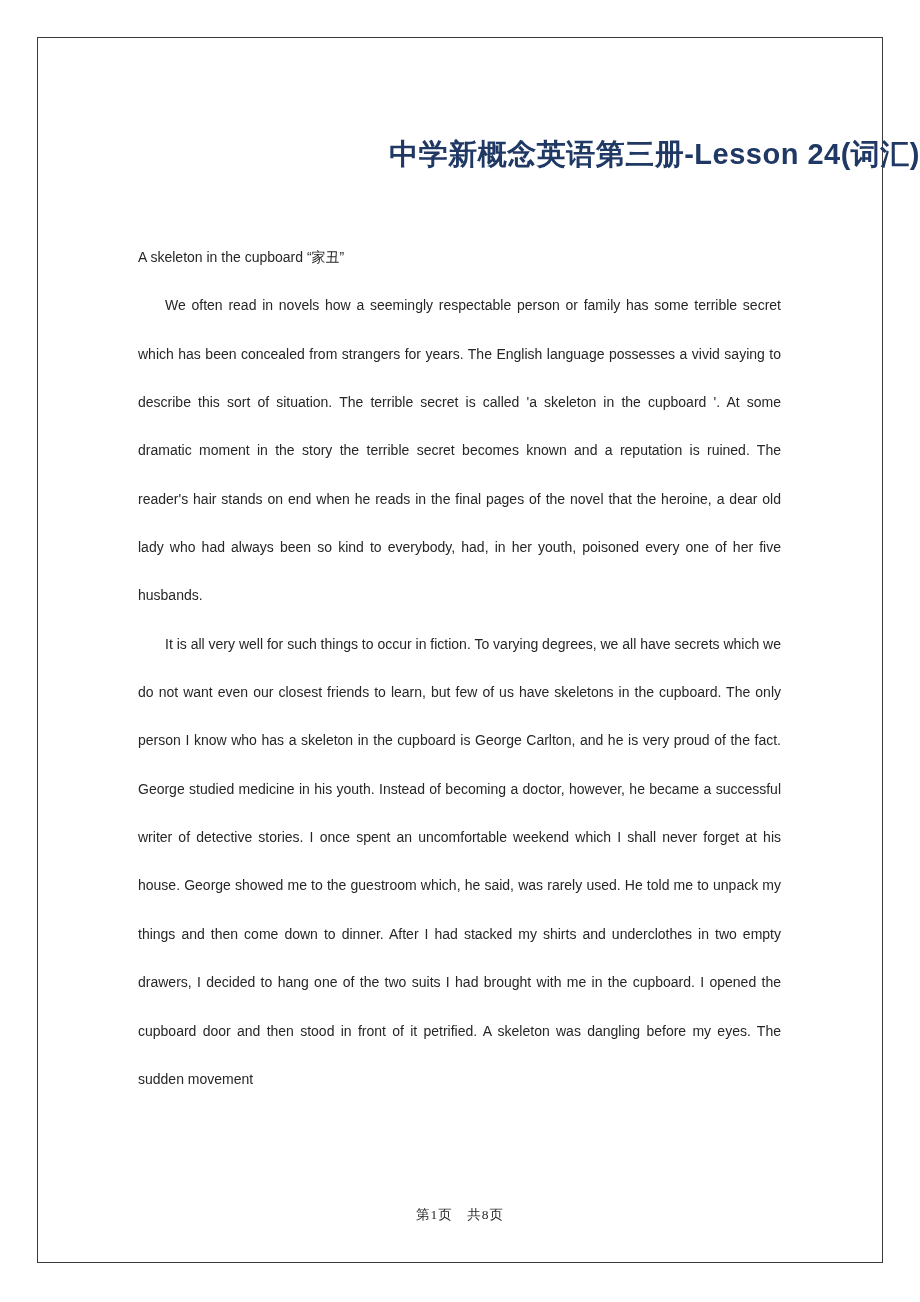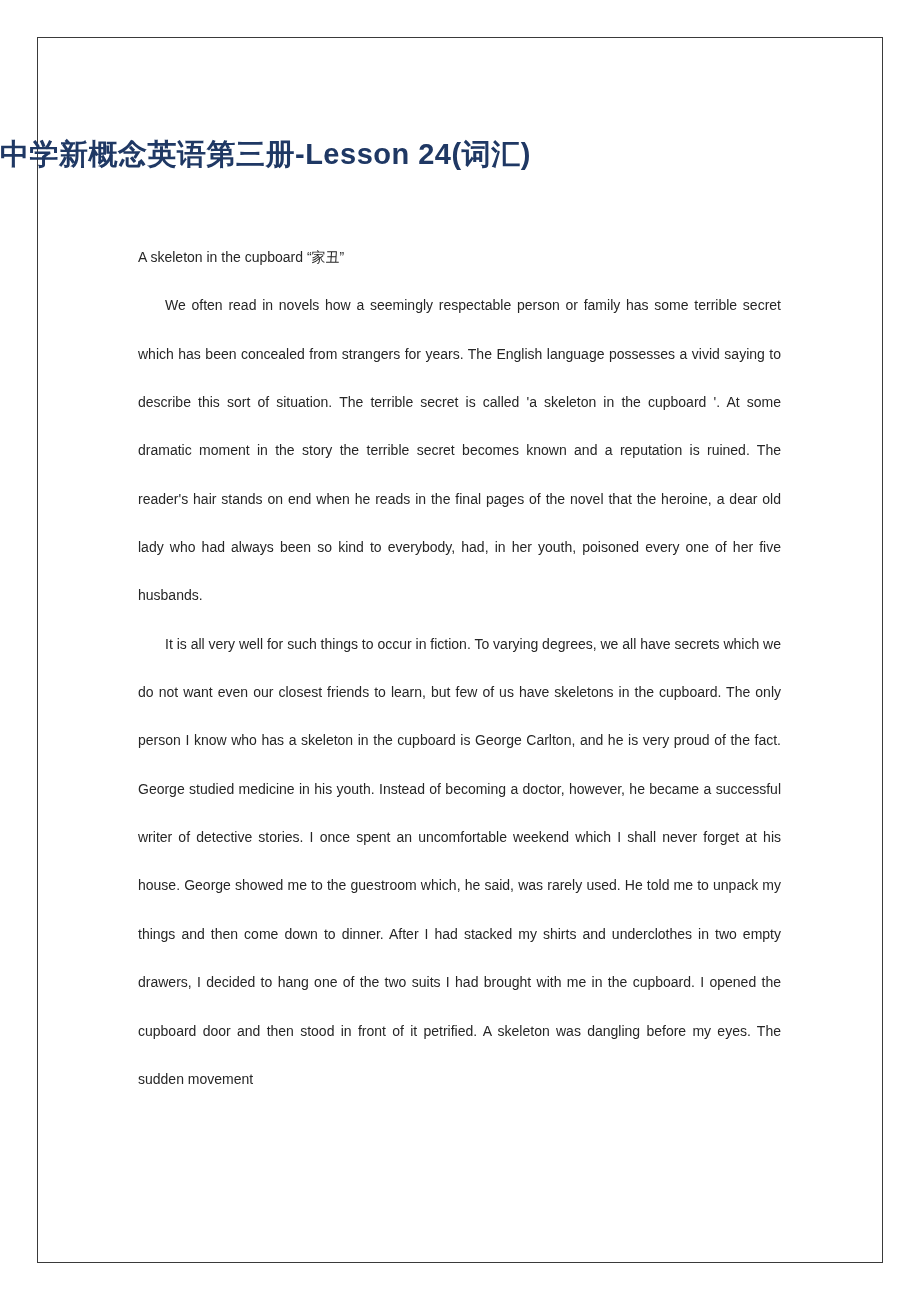--- a/index.html
+++ b/index.html
@@ -26,21 +26,21 @@
     right: 37px;
     bottom: 39px;
     border: 1px solid #3a3a3a;
     pointer-events: none;
   }
   .doc-title {
     position: absolute;
     left: 0;
     right: 0;
     top: 116px;
-    text-align: left;
+    text-align: right;
     font-size: 29px;
     font-weight: bold;
     letter-spacing: 0.5px;
     color: #1f3864;
     font-family: "Liberation Sans", "DejaVu Sans", sans-serif;
   }
   .doc-body {
     position: absolute;
     left: 138px;
     width: 643px;
@@ -81,14 +81,17 @@
   <div class="page-border"></div>
 
   <h1 class="doc-title">中学新概念英语第三册-Lesson 24(词汇)</h1>
 
   <div class="doc-body">
     <p class="intro">A skeleton in the cupboard “家丑”</p>
     <p class="indented">We often read in novels how a seemingly respectable person or family has some terrible secret which has been concealed from strangers for years. The English language possesses a vivid saying to describe this sort of situation. The terrible secret is called 'a skeleton in the cupboard '. At some dramatic moment in the story the terrible secret becomes known and a reputation is ruined. The reader's hair stands on end when he reads in the final pages of the novel that the heroine, a dear old lady who had always been so kind to everybody, had, in her youth, poisoned every one of her five husbands.</p>
     <p class="indented">It is all very well for such things to occur in fiction. To varying degrees, we all have secrets which we do not want even our closest friends to learn, but few of us have skeletons in the cupboard. The only person I know who has a skeleton in the cupboard is George Carlton, and he is very proud of the fact. George studied medicine in his youth. Instead of becoming a doctor, however, he became a successful writer of detective stories. I once spent an uncomfortable weekend which I shall never forget at his house. George showed me to the guestroom which, he said, was rarely used. He told me to unpack my things and then come down to dinner. After I had stacked my shirts and underclothes in two empty drawers, I decided to hang one of the two suits I had brought with me in the cupboard. I opened the cupboard door and then stood in front of it petrified. A skeleton was dangling before my eyes. The sudden movement</p>
   </div>
 
+  <div class="doc-footer">
+    <span>第1页　共8页</span>
+  </div>
 
 </div>
 
 </body></html>

